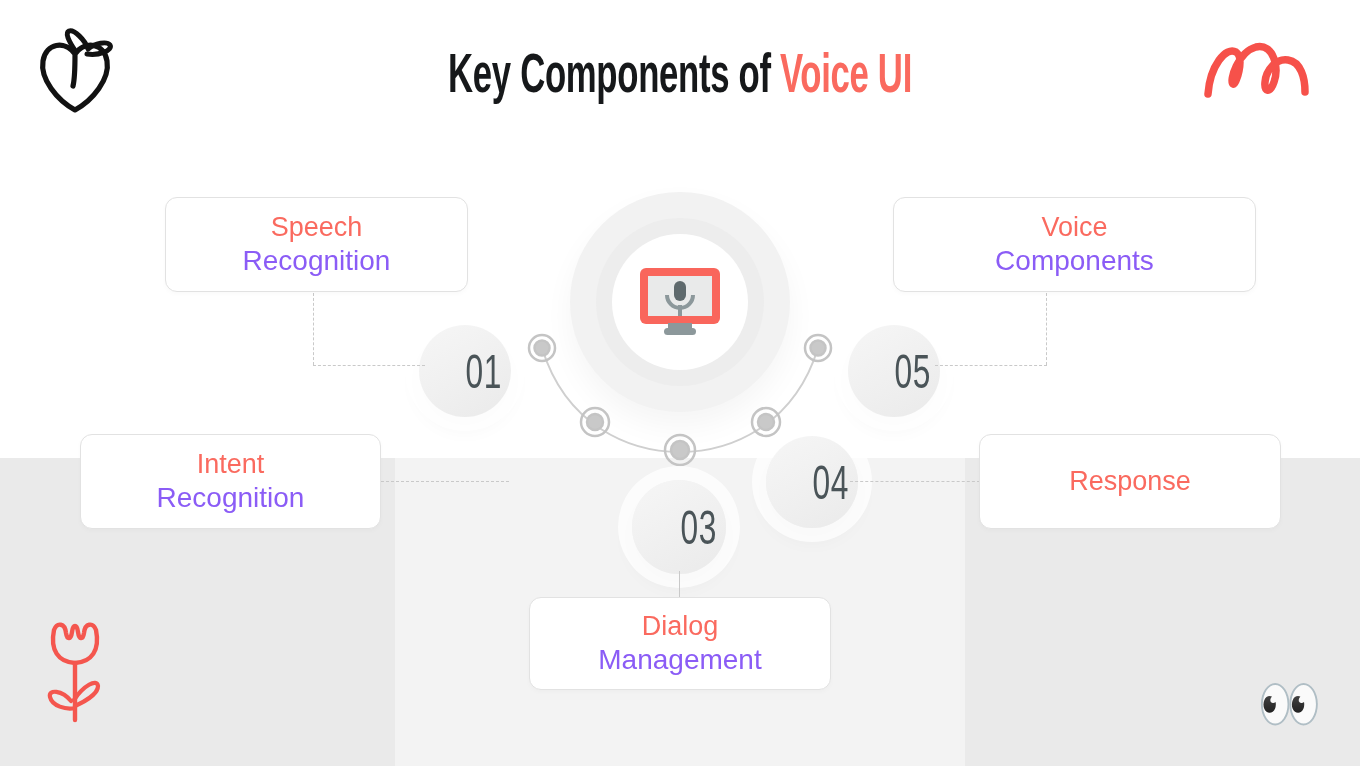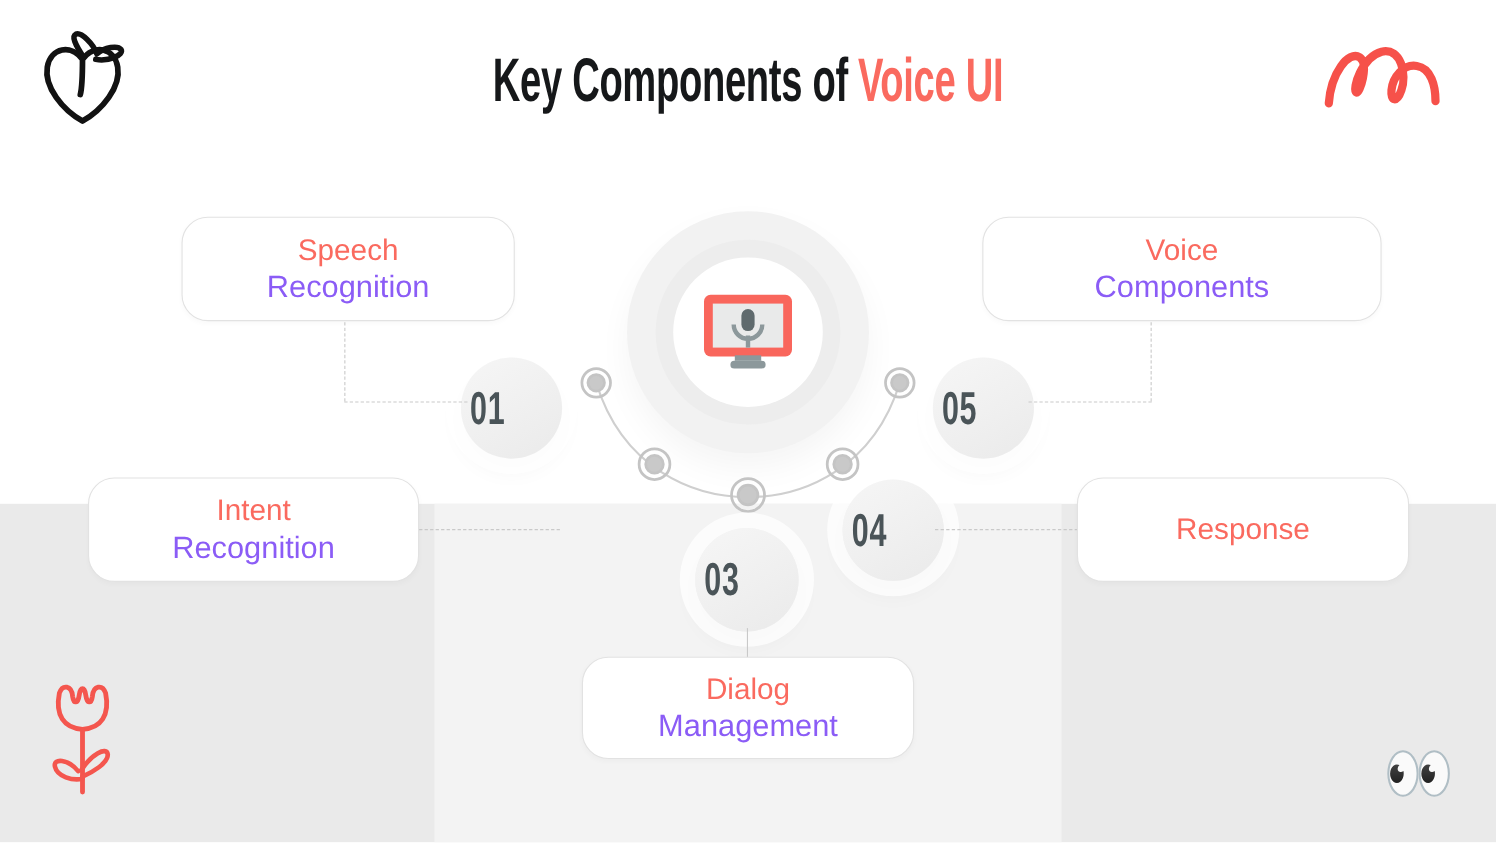--- a/index.html
+++ b/index.html
@@ -117,44 +117,44 @@
     overflow: visible;
   }
 
   
   .numcircle {
     position: absolute;
     border-radius: 50%;
     background: linear-gradient(150deg, #f6f6f6 0%, #efefef 60%, #eaeaea 100%);
     display: flex;
     align-items: center;
-    justify-content: flex-start;
+    justify-content: flex-end;
     color: #4a5458;
     font-family: "Liberation Sans Narrow", "Liberation Sans", sans-serif;
-    font-size: 42px;
-    font-weight: 700;
+    font-size: 48px;
+    font-weight: 400;
     letter-spacing: 1px;
     box-shadow:
       0 0 0 14px rgba(255,255,255,0.75),
       0 10px 22px rgba(0,0,0,0.05);
   }
   .numcircle .num { transform: scaleX(0.66); display: inline-block; }
 
   .nc01 { left: 419px; top: 325px; width: 92px; height: 92px; }
   .nc02 { left: 500px; top: 435px; width: 92px; height: 92px; }
   .nc03 { left: 632px; top: 480px; width: 94px; height: 94px; }
   .nc04 { left: 766px; top: 436px; width: 92px; height: 92px; }
   .nc05 { left: 848px; top: 325px; width: 92px; height: 92px; }
 
   
   .card {
     position: absolute;
     background: #ffffff;
     border: 1px solid #e2e2e2;
-    border-radius: 24px;
+    border-radius: 12px;
     display: flex;
     flex-direction: column;
     align-items: center;
     justify-content: center;
     box-shadow: 0 2px 5px rgba(0,0,0,0.025);
     z-index: 4;
   }
   .card .l1 {
     color: #fa6a5f;
     font-size: 27px;

